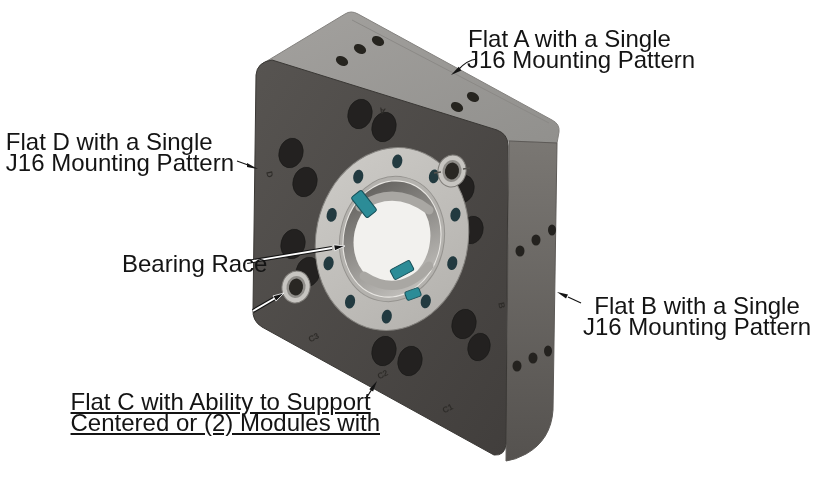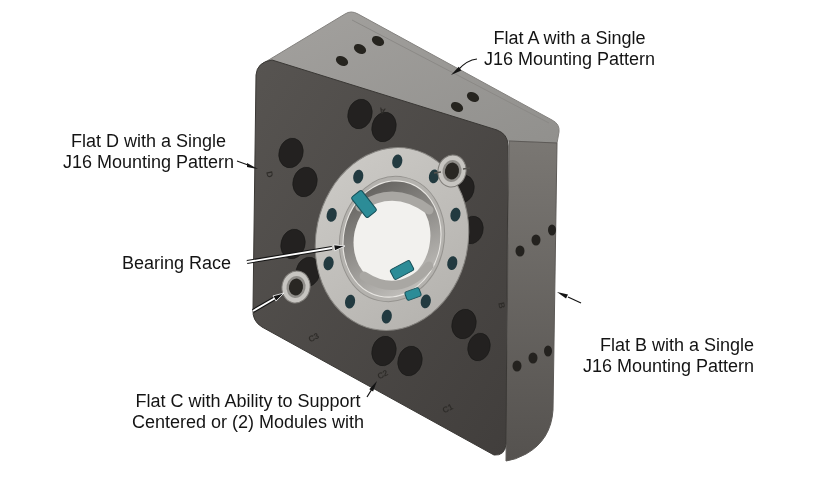--- a/index.html
+++ b/index.html
@@ -1,21 +1,21 @@
 <!DOCTYPE html>
 <html><head>
 <meta charset="utf-8">
 <style>
   html,body{margin:0;padding:0;background:#ffffff;}
   #stage{position:relative;width:822px;height:480px;background:#ffffff;overflow:hidden;
          font-family:"Liberation Sans",sans-serif;}
   #part-svg{position:absolute;left:0;top:0;}
-  .callout{position:absolute;font-size:18px;line-height:21px;color:#141414;white-space:nowrap;}
+  .callout{position:absolute;font-size:24px;line-height:21px;color:#141414;white-space:nowrap;}
   .callout span{display:block;}
-  .ta-c{text-align:center;} .ta-r{text-align:center;} .ta-l{text-align:right;}
+  .ta-c{text-align:center;} .ta-r{text-align:left;} .ta-l{text-align:center;}
   .mark{font-family:"Liberation Sans",sans-serif;font-size:8.5px;font-weight:bold;fill:#2e2c29;}
 </style>
 </head>
 <body>
 
 <div id="stage">
 
   <svg id="part-svg" width="822" height="480" viewBox="0 0 822 480">
     <defs>
       <linearGradient id="gFront" x1="0" y1="0" x2="1" y2="1">
@@ -173,23 +173,23 @@
   <div class="callout ta-r" style="right:588px;top:131px;">
     <span>Flat D with a Single</span>
     <span>J16 Mounting Pattern</span>
   </div>
 
   <div class="callout ta-l" style="left:122px;top:253px;">
     <span>Bearing Race</span>
   </div>
 
 
-  <div class="callout ta-l" style="left:583px;top:295px;margin-top:40px;">
+  <div class="callout ta-l" style="left:583px;top:295px;">
     <span>Flat B with a Single</span>
     <span>J16 Mounting Pattern</span>
   </div>
 
-  <div class="callout ta-r" style="right:458px;top:391px;">
+  <div class="callout ta-r" style="right:442px;top:391px;text-decoration:underline;">
     <span>Flat C with Ability to Support</span>
     <span>Centered or (2) Modules with</span>
   </div>
 
 </div>
 
 </body></html>

